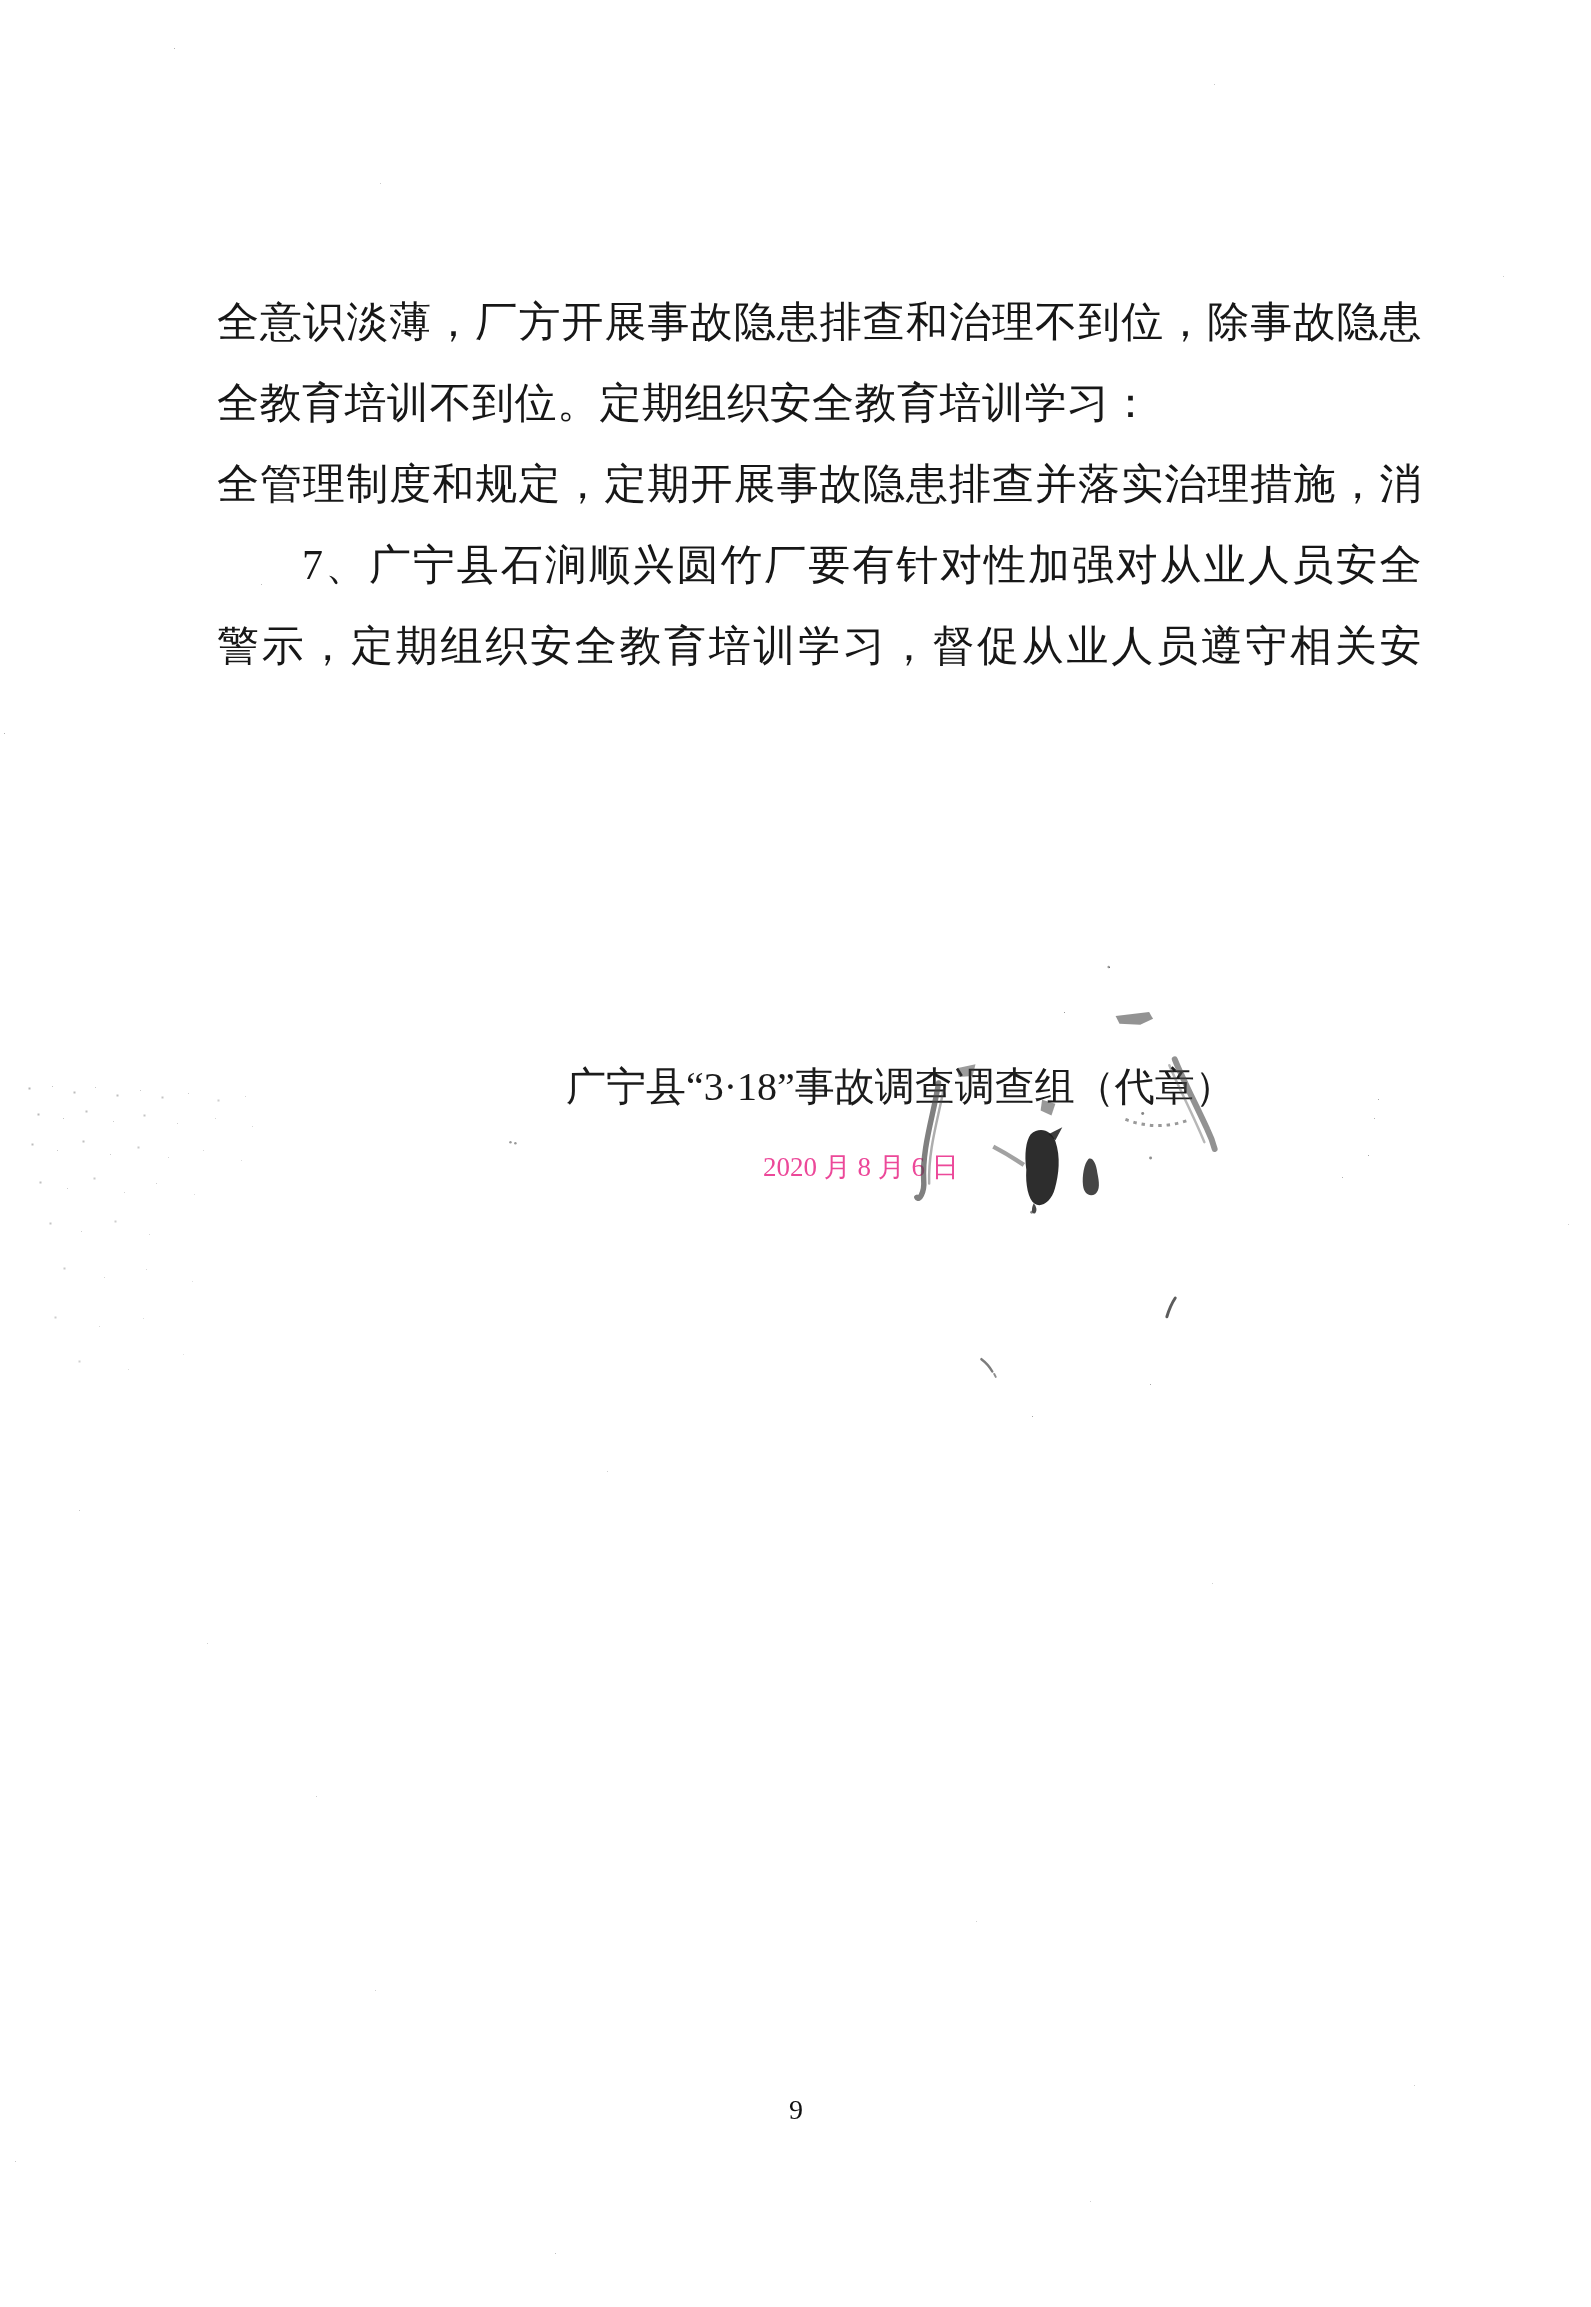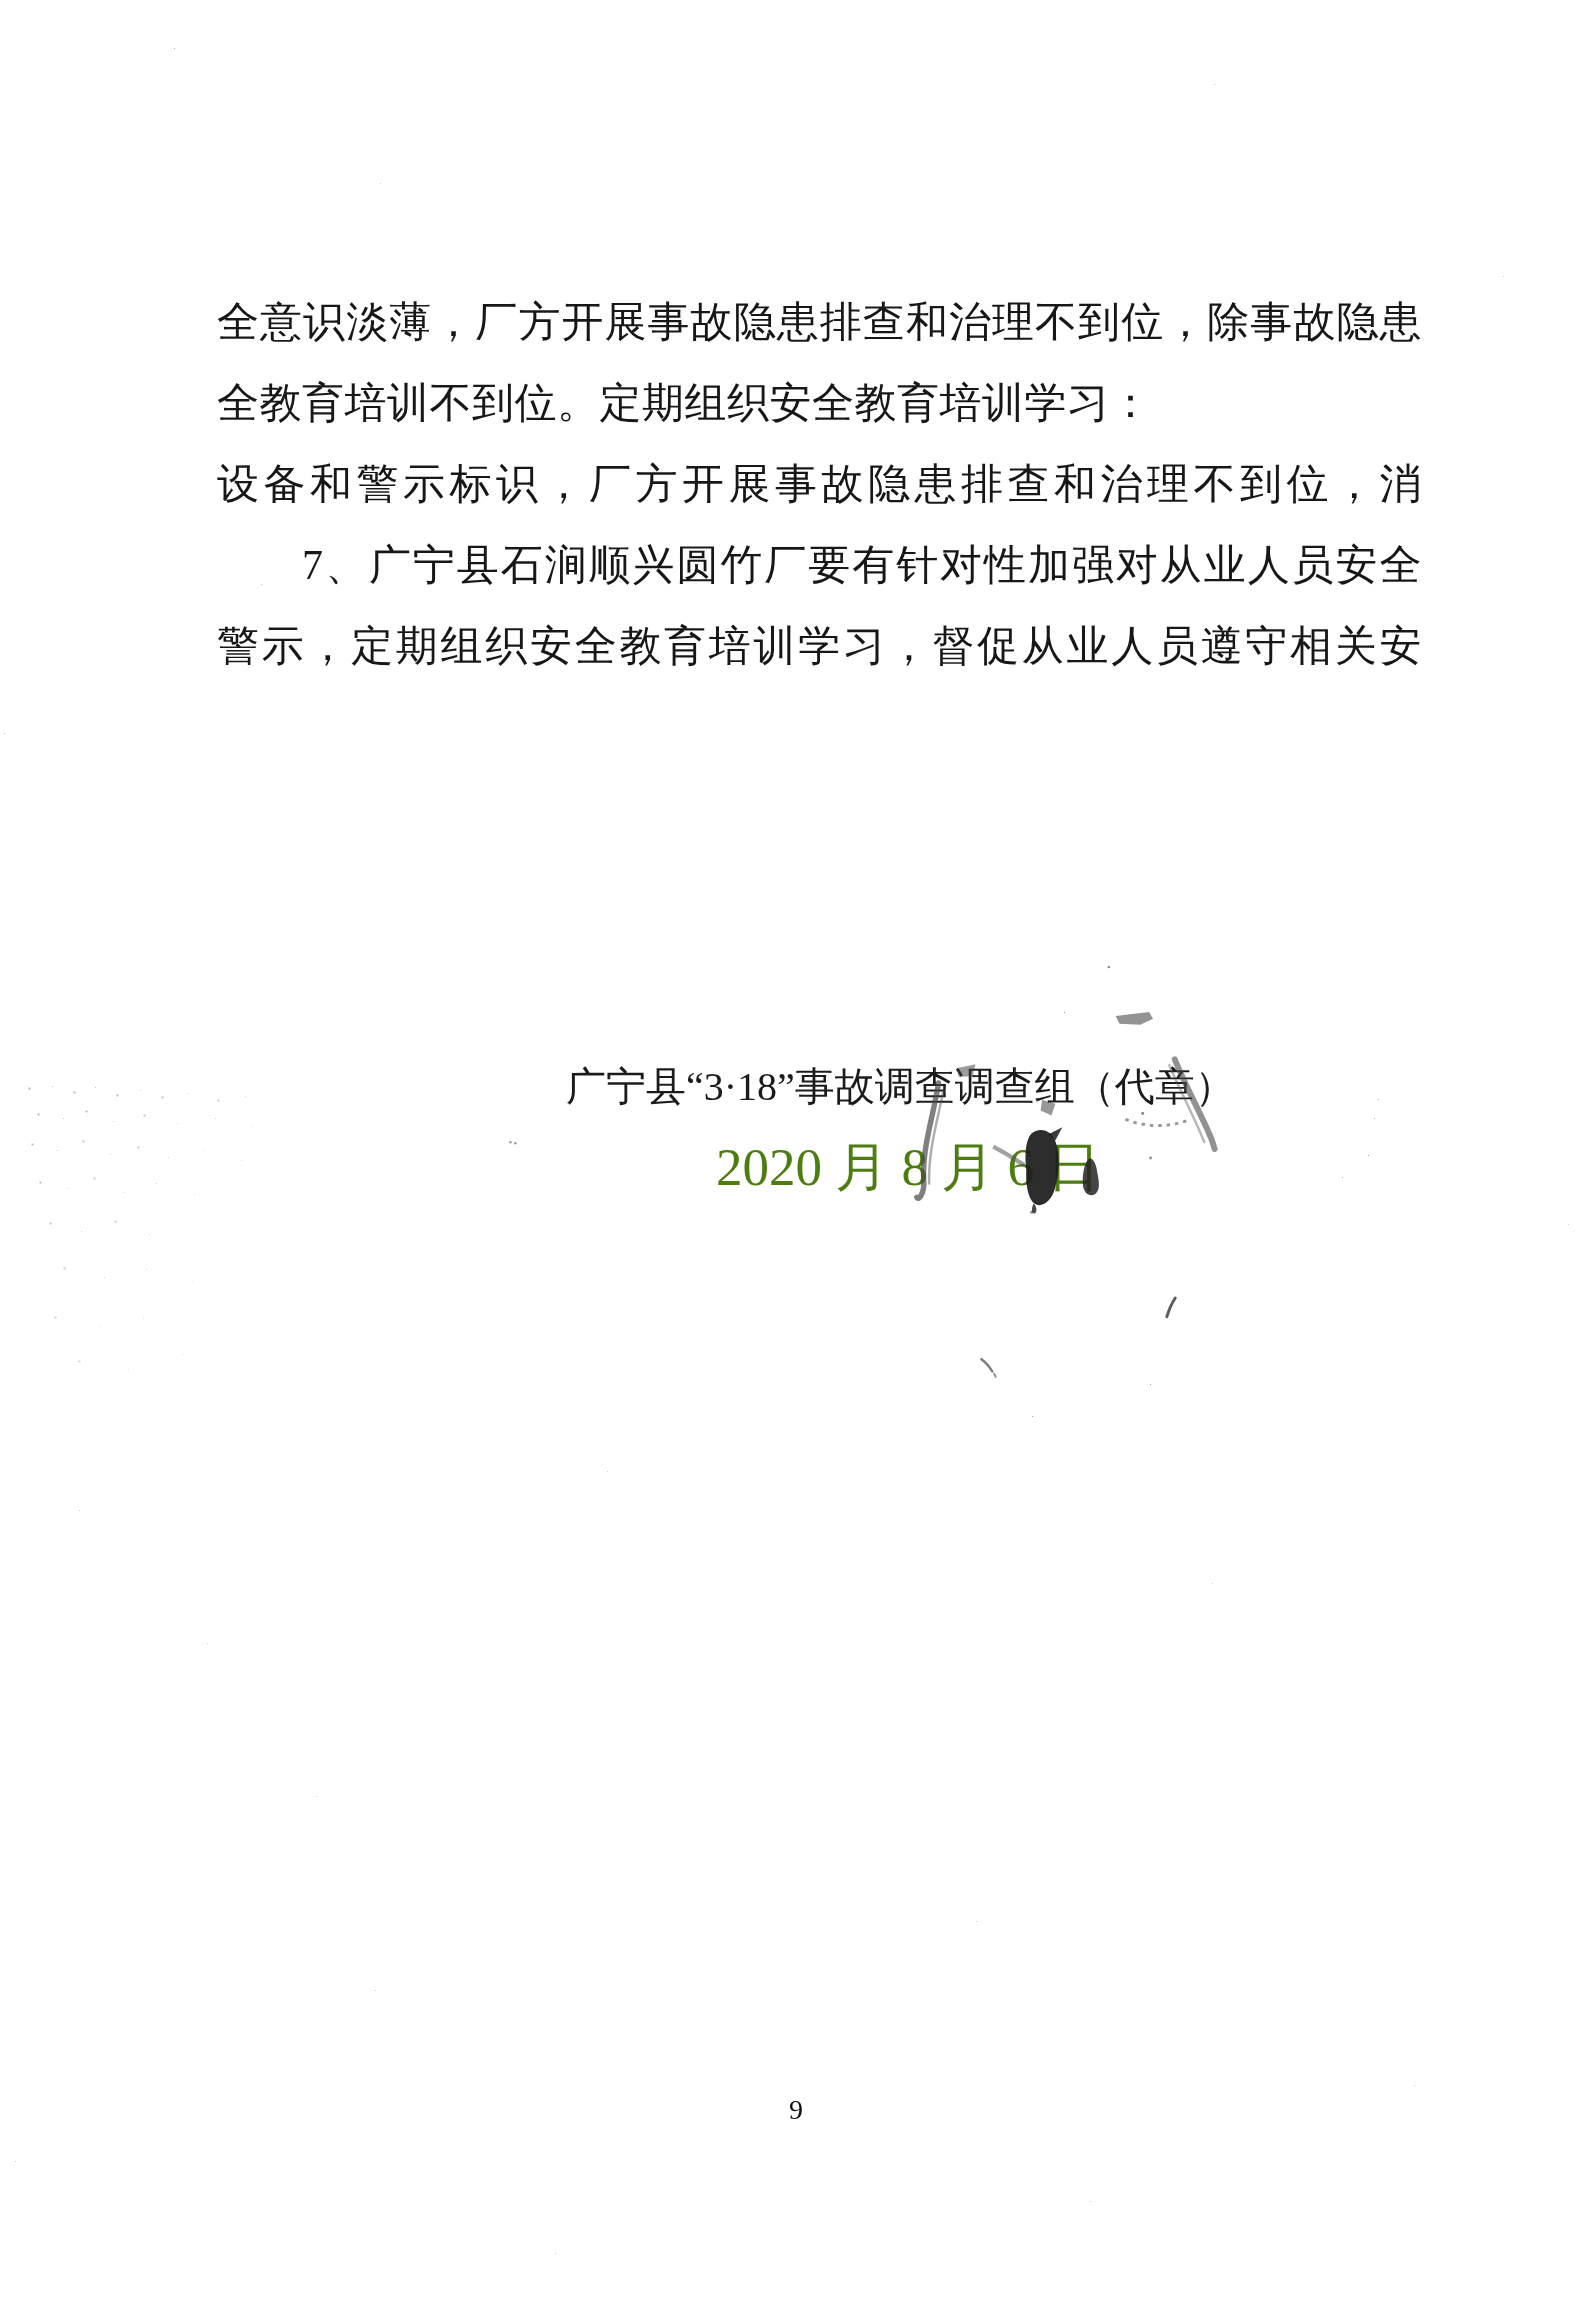--- a/index.html
+++ b/index.html
@@ -46,26 +46,26 @@
     height: 55px;
     line-height: 55px;
     font-size: 40px;
     letter-spacing: 0px;
     color: #1b1b1b;
     white-space: nowrap;
     margin-left: 48px;
   }
   .date-line {
     position: absolute;
-    left: 716px;
+    left: 763px;
     top: 1140px;
     height: 55px;
     line-height: 55px;
-    font-size: 53px;
-    color: #4d7c0f;
+    font-size: 27px;
+    color: #ec4899;
     white-space: nowrap;
   }
 
   
   .page-number {
     position: absolute;
     left: 0;
     top: 2094px;
     width: 100%;
     text-align: center;
@@ -139,21 +139,21 @@
   }
 </style>
 </head>
 <body>
 
 <div class="page">
 
   <main class="body-text">
     <div class="line justify">全意识淡薄，厂方开展事故隐患排查和治理不到位，除事故隐患</div>
     <div class="line">全教育培训不到位。定期组织安全教育培训学习：</div>
-    <div class="line justify">设备和警示标识，厂方开展事故隐患排查和治理不到位，消</div>
+    <div class="line justify">全管理制度和规定，定期开展事故隐患排查并落实治理措施，消</div>
     <div class="line justify indent">7、广宁县石涧顺兴圆竹厂要有针对性加强对从业人员安全</div>
     <div class="line justify">警示，定期组织安全教育培训学习，督促从业人员遵守相关安</div>
   </main>
 
   <div class="signature-line">广宁县“3·18”事故调查调查组（代章）</div>
   <div class="date-line">2020 月 8 月 6 日</div>
 
   <div class="page-number">9</div>
 
   <svg class="ink-overlay" viewBox="0 0 3228 4678" xmlns="http://www.w3.org/2000/svg">

